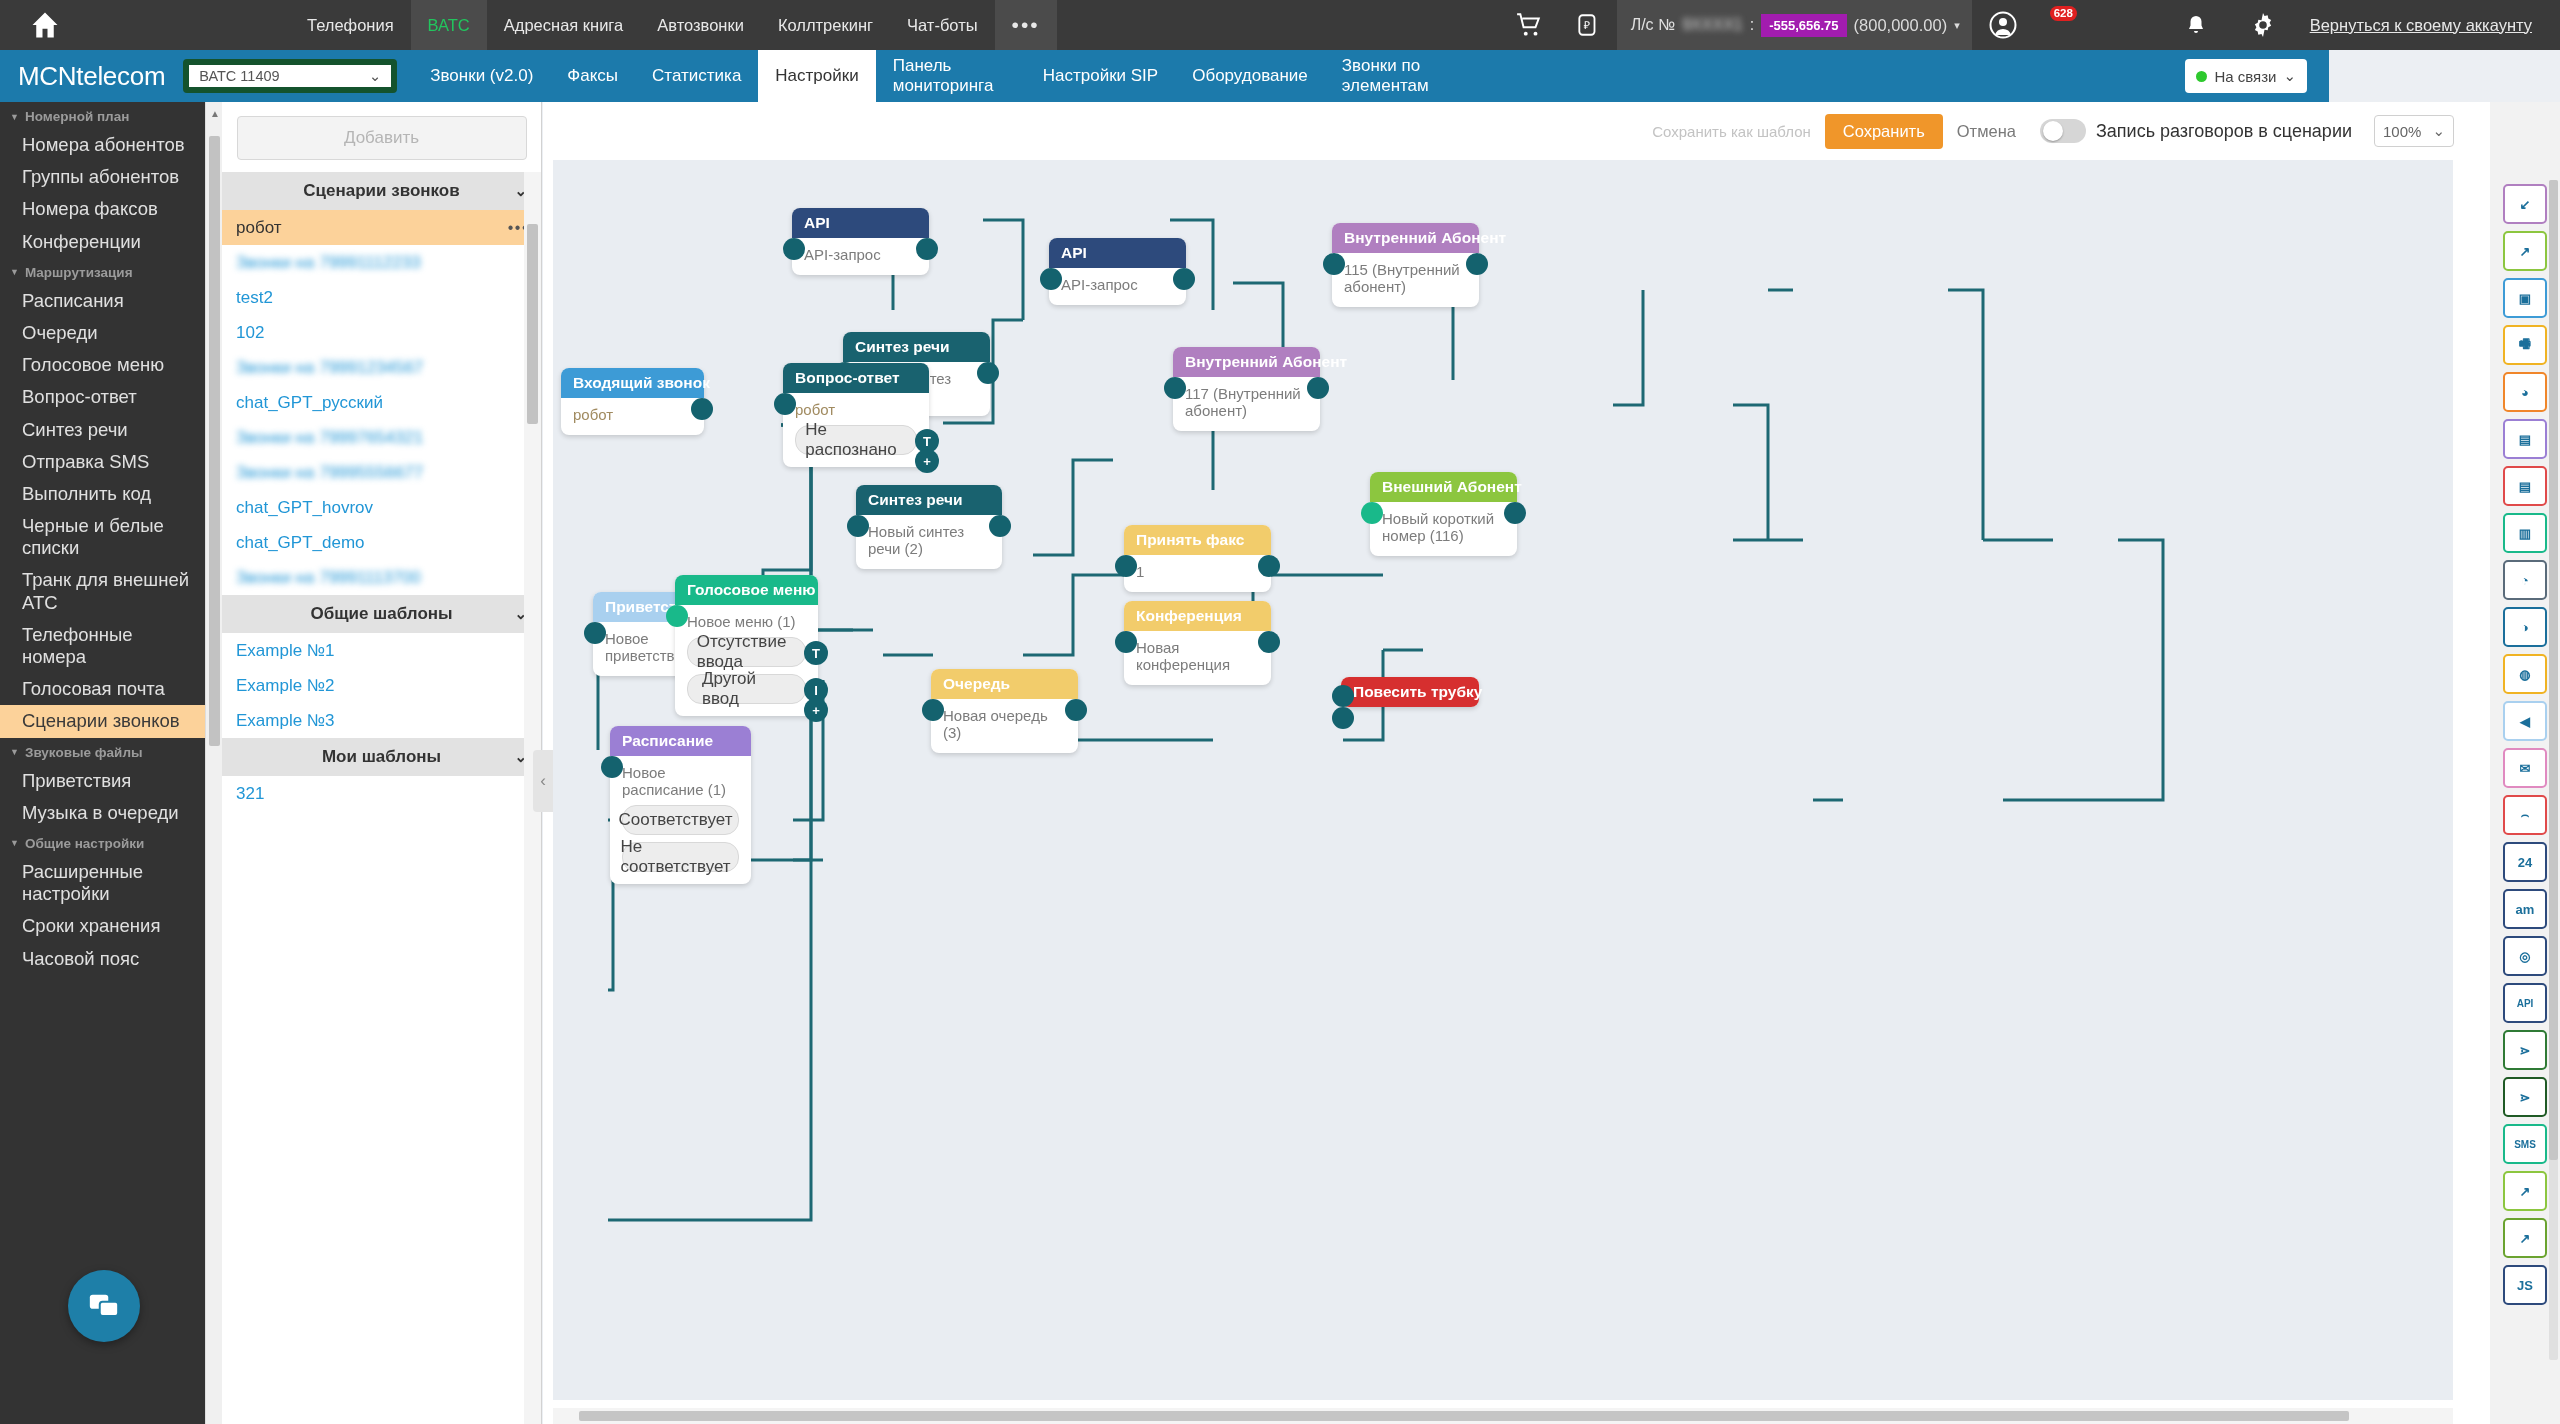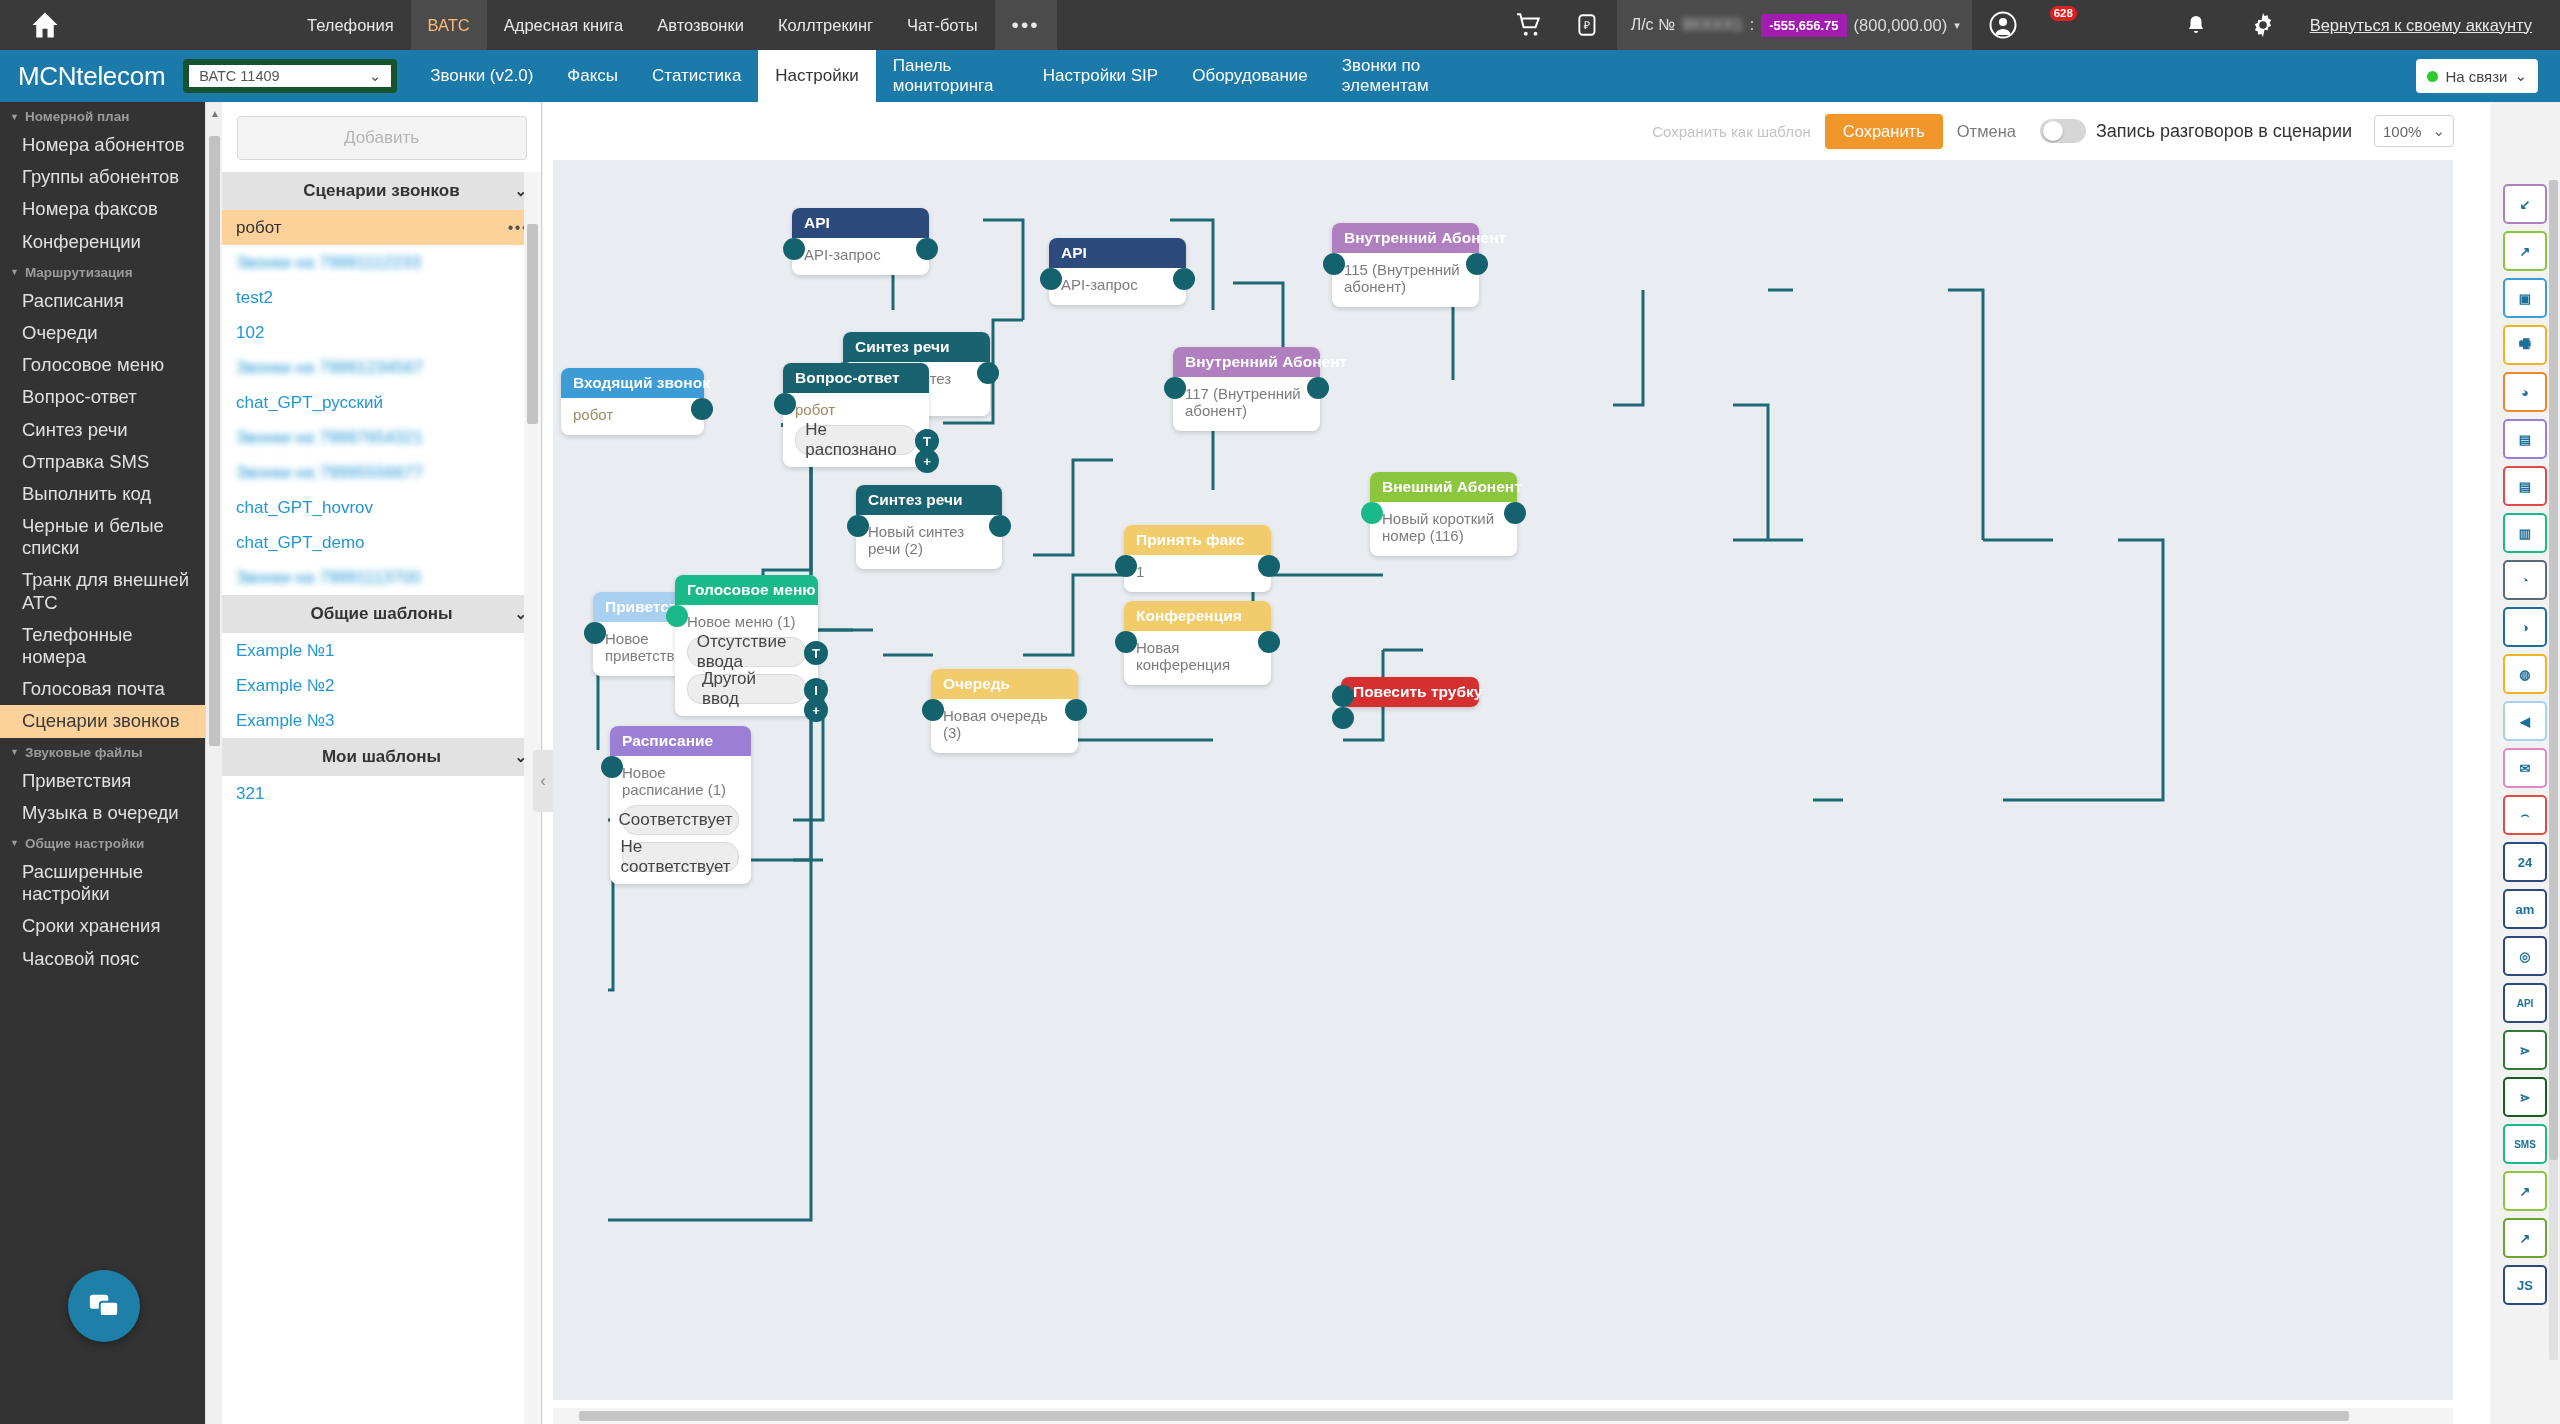--- a/index.html
+++ b/index.html
@@ -19,21 +19,21 @@
     width: 90px; height: 50px; background: #3a3a3a;
     display: flex; align-items: center; justify-content: center;
   }
   .home-icon { width: 30px; height: 30px; }
   .topnav { display: flex; align-items: center; height: 50px; margin-left: 200px;}
   .topnav a {
     color: #e8e8e8; text-decoration: none; font-size: 16.5px;
     padding: 0 17px; height: 50px; display: flex; align-items: center;
     white-space: nowrap;
   }
-  .topnav a.active { background: #4b4b4b; color: #fdba74; }
+  .topnav a.active { background: #4b4b4b; color: #22c55e; }
   .topnav a.dots { letter-spacing: 2px; font-size: 21px; background: #4b4b4b; }
   .topbar-right { margin-left: auto; display: flex; align-items: center; height: 50px; }
   .ic-btn {
     height: 50px; display: flex; align-items: center; justify-content: center;
     padding: 0 16px; color: #e8e8e8;
   }
   .acct-block {
     display: flex; align-items: center; height: 60px; background: #4b4b4b;
     padding: 0 12px 0 14px; color: #e0e0e0; font-size: 16px; gap: 7px;
   }
@@ -47,21 +47,21 @@
   .bell-wrap { position: relative; }
   .bell-badge {
     position: absolute; top: 6px; left: 16px; background: #e02020; color: #fff;
     border-radius: 9px; font-size: 11.5px; padding: 1px 4px; font-weight: 700;
     line-height: 1.15;
   }
   .return-link { color: #e8e8e8; font-size: 16.5px; padding: 0 28px 0 18px; white-space: nowrap; }
 
   
   .bluebar {
-    position: absolute; top: 50px; left: 0; width: 2560px; height: 52px;
+    position: absolute; top: 50px; left: 0; width: 2329px; height: 52px;
     background: #1c7aab; display: flex; align-items: center;
   }
   .brand { color: #fff; font-size: 26px; padding: 0 18px 0 18px; letter-spacing: -.3px; }
   .pbx-select {
     width: 214px; height: 34px; background: #fff; border: 6px solid #14532d;
     border-radius: 4px; display: flex; align-items: center; padding: 0 10px;
     font-size: 14.5px; color: #555; justify-content: space-between;
   }
   .bluenav { display: flex; align-items: center; height: 52px; margin-left: 16px; flex: 1; }
   .bluenav .bn {

